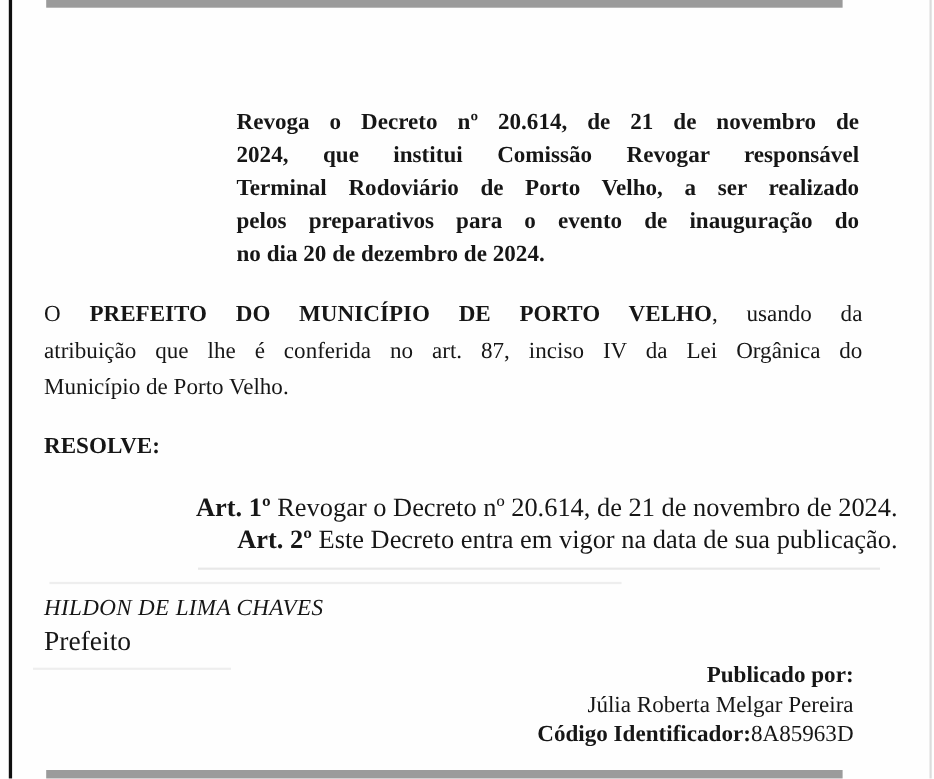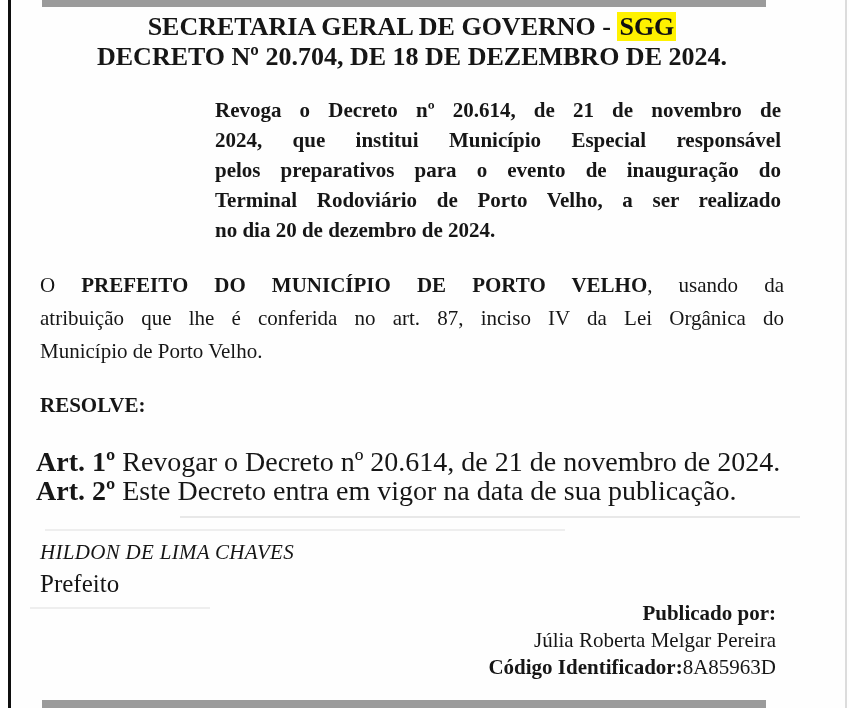--- a/index.html
+++ b/index.html
@@ -30,21 +30,21 @@
     font-weight:bold;font-size:26px;line-height:30px;
   }
   .hl{background:var(--highlight);padding:0 2px;color:#111;}
   
   .summary{position:absolute;left:215px;top:95px;width:566px;font-size:21px;line-height:30px;font-weight:bold;}
   .jl{text-align:justify;text-align-last:justify;}
   .jl-end{text-align:left;text-align-last:auto;}
   
   .preamble{position:absolute;left:40px;top:269px;width:744px;font-size:21px;line-height:33px;}
   .resolve{position:absolute;left:40px;top:390px;font-size:21px;line-height:30px;font-weight:bold;}
-  .article{position:absolute;left:36px;font-size:28px;line-height:30px;width:760px;}
+  .article{position:absolute;left:56px;font-size:24px;line-height:30px;width:760px;text-align:right;}
   .article-1{top:447px;}
   .article-2{top:476px;}
   .sig-name{position:absolute;left:40px;top:537px;font-size:21px;line-height:30px;font-weight:normal;font-style:italic;letter-spacing:.3px;}
   .sig-role{position:absolute;left:40px;top:569px;font-size:25px;line-height:30px;}
   .publication{position:absolute;right:73px;top:600px;text-align:right;font-size:21px;line-height:27px;margin-left:22px;}
   .b{font-weight:bold;}
 </style>
 </head>
 <body>
 
@@ -52,30 +52,26 @@
 
   <div class="edge-left"></div>
   <div class="edge-right"></div>
   <div class="bar bar-top"></div>
   <div class="bar bar-bottom"></div>
 
   <div class="artifact artifact-1"></div>
   <div class="artifact artifact-2"></div>
   <div class="artifact artifact-3"></div>
 
-  <div class="header">
-    <div><span>SECRETARIA GERAL DE GOVERNO - </span><mark class="hl">SGG</mark></div>
-    <div>DECRETO Nº 20.704, DE 18 DE DEZEMBRO DE 2024.</div>
-  </div>
 
   <div class="summary">
     <div class="jl">Revoga o Decreto nº 20.614, de 21 de novembro de</div>
-    <div class="jl">2024, que institui Município Especial responsável</div>
+    <div class="jl">2024, que institui Comissão Revogar responsável</div>
+    <div class="jl">Terminal Rodoviário de Porto Velho, a ser realizado</div>
     <div class="jl">pelos preparativos para o evento de inauguração do</div>
-    <div class="jl">Terminal Rodoviário de Porto Velho, a ser realizado</div>
     <div class="jl-end">no dia 20 de dezembro de 2024.</div>
   </div>
 
   <div class="preamble">
     <div class="jl"><span>O </span><span class="b">PREFEITO DO MUNICÍPIO DE PORTO VELHO</span><span>, usando da</span></div>
     <div class="jl">atribuição que lhe é conferida no art. 87, inciso IV da Lei Orgânica do</div>
     <div class="jl-end">Município de Porto Velho.</div>
   </div>
 
   <div class="resolve">RESOLVE:</div>

